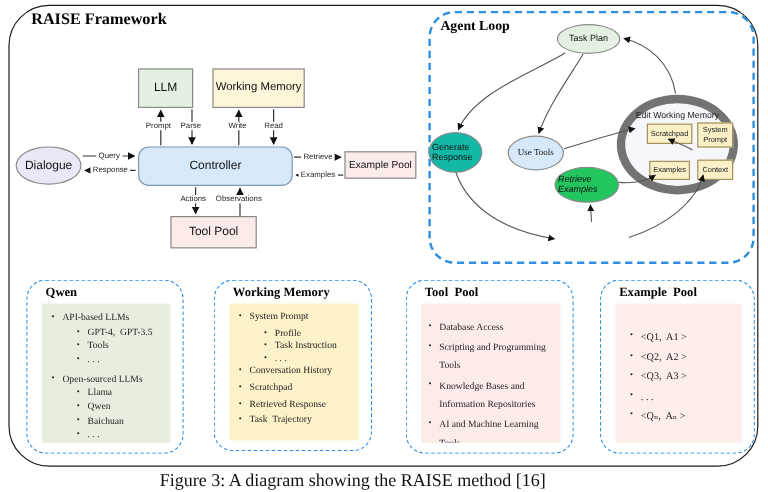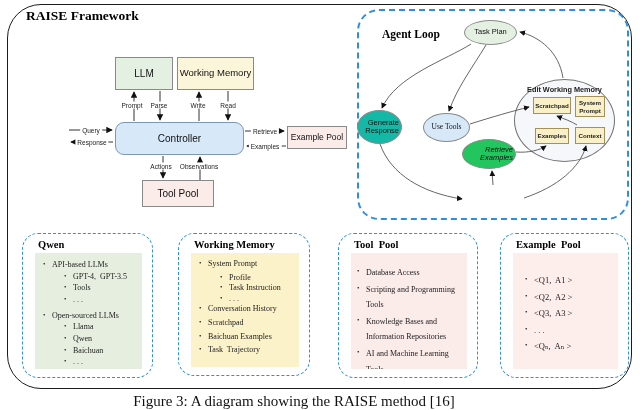--- a/index.html
+++ b/index.html
@@ -5,46 +5,46 @@
   html,body{margin:0;padding:0;background:#fff;}
   .stage{position:relative;width:640px;height:410px;background:#ffffff;overflow:hidden;
          font-family:"Liberation Sans",sans-serif;}
   
   .frame{position:absolute;left:7px;top:4px;width:625px;height:385px;
          border:1.5px solid #1c1c1c;border-radius:34px;box-sizing:border-box;z-index:1;}
   .frame-title{position:absolute;left:26px;top:8px;font:bold 13.5px "Liberation Serif",serif;
                color:#000;z-index:5;}
   
   .node{position:absolute;display:flex;align-items:center;justify-content:center;
-        border:1px solid #8a8a8a;color:#111;text-align:right;box-sizing:border-box;
+        border:1px solid #8a8a8a;color:#111;text-align:left;box-sizing:border-box;
         z-index:2;line-height:1.1;}
   .ell{border-radius:50%;}
   
-  .n-llm{left:115px;top:57px;width:58px;height:33px;font-size:10px;}
+  .n-llm{left:115px;top:57px;width:46px;height:33px;font-size:10px;}
   .n-wm{left:177px;top:57px;width:77px;height:33px;font-size:9.5px;}
   .n-controller{left:115px;top:122px;width:129px;height:33px;font-size:10px;
                 border-radius:9px;border-color:#7d97b5;}
   .n-dialogue{left:13px;top:122px;width:55px;height:32px;font-size:10px;}
   .n-example-pool{left:287px;top:126px;width:60px;height:23px;font-size:8.5px;}
   .n-tool-pool{left:142px;top:180px;width:72px;height:27px;font-size:10px;}
   
   .elabel{position:absolute;transform:translate(-50%,-50%);background:#fff;
           padding:0 2px;font-size:6.5px;color:#222;z-index:6;white-space:nowrap;}
   
   .agent-loop{position:absolute;left:357px;top:9px;width:272px;height:211px;
               border:2px dashed #2e8fe0;border-radius:22px;box-sizing:border-box;z-index:1;}
-  .al-title{position:absolute;left:367px;top:28px;font:bold 11.5px "Liberation Serif",serif;
-            color:#000;z-index:5;margin-left:15px;}
+  .al-title{position:absolute;left:367px;top:16px;font:bold 11.5px "Liberation Serif",serif;
+            color:#000;z-index:5;}
   .n-task-plan{left:464px;top:20px;width:53px;height:25px;font-size:7.5px;}
   .n-generate-response{left:357px;top:110px;width:45px;height:34px;font-size:7.5px;padding:2px;}
   .n-use-tools{left:423px;top:113px;width:47px;height:29px;font-size:7.5px;font-family:Liberation Serif, serif;}
   .n-retrieve-examples{left:462px;top:139px;width:54px;height:30px;font-size:7.5px;padding:2px;}
   .n-get-outside{left:466px;top:186px;width:58px;height:31px;font-size:7.5px;padding:2px;}
   .ewm{position:absolute;left:514px;top:79px;width:101px;height:83px;border-radius:50%;
-       border:1px solid #737373;box-sizing:border-box;z-index:2;font-weight:bold;}
+       border:7px solid #737373;box-sizing:border-box;z-index:2;}
   .ewm-label{position:absolute;left:0;right:0;top:5px;text-align:center;font-size:7.3px;
              color:#222;}
   .chip{position:absolute;display:flex;align-items:center;justify-content:center;
         border:1px solid #a3905a;font-size:6.2px;line-height:1.15;text-align:center;
         box-sizing:border-box;z-index:3;color:#222;}
   .c-scratchpad{left:18px;top:17px;width:38px;height:17px;}
   .c-system-prompt{left:60px;top:16px;width:30px;height:21px;padding:1px;}
   .c-examples{left:20px;top:48px;width:34px;height:16px;}
   .c-context{left:60px;top:47px;width:30px;height:17px;}
   
@@ -85,20 +85,21 @@
 <body>
 
 <div class="stage">
 
   <div class="frame"></div>
   <div class="frame-title">RAISE Framework</div>
 
   <div class="node n-llm" style="background: rgb(228, 241, 226);">LLM</div>
   <div class="node n-wm" style="background: rgb(251, 245, 218);">Working Memory</div>
   <div class="node n-controller" style="background: rgb(215, 232, 248);">Controller</div>
+  <div class="node ell n-dialogue" style="background: rgb(236, 231, 246);">Dialogue</div>
   <div class="node n-example-pool" style="background: rgb(251, 236, 234);">Example Pool</div>
   <div class="node n-tool-pool" style="background: rgb(251, 236, 234);">Tool Pool</div>
 
   <span class="elabel" style="left:132px;top:105px;">Prompt</span>
   <span class="elabel" style="left:159px;top:105px;">Parse</span>
   <span class="elabel" style="left:198px;top:105px;">Write</span>
   <span class="elabel" style="left:228px;top:105px;">Read</span>
   <span class="elabel" style="left:91px;top:130px;">Query</span>
   <span class="elabel" style="left:92px;top:142px;">Response</span>
   <span class="elabel" style="left:265px;top:131px;">Retrieve</span>
@@ -219,21 +220,21 @@
             <li class="lv1">
               <span class="blt">•</span>
               <span class="itxt">Conversation History</span>
             </li>
             <li class="lv1">
               <span class="blt">•</span>
               <span class="itxt">Scratchpad</span>
             </li>
             <li class="lv1">
               <span class="blt">•</span>
-              <span class="itxt">Baichuan Examples</span>
+              <span class="itxt">Retrieved Response</span>
             </li>
             <li class="lv1">
               <span class="blt">•</span>
               <span class="itxt">Task  Trajectory</span>
             </li>
           </ul>
         </div>
       </div>
       <div class="panel panel-tool">
         <div class="panel-title">Tool  Pool</div>

